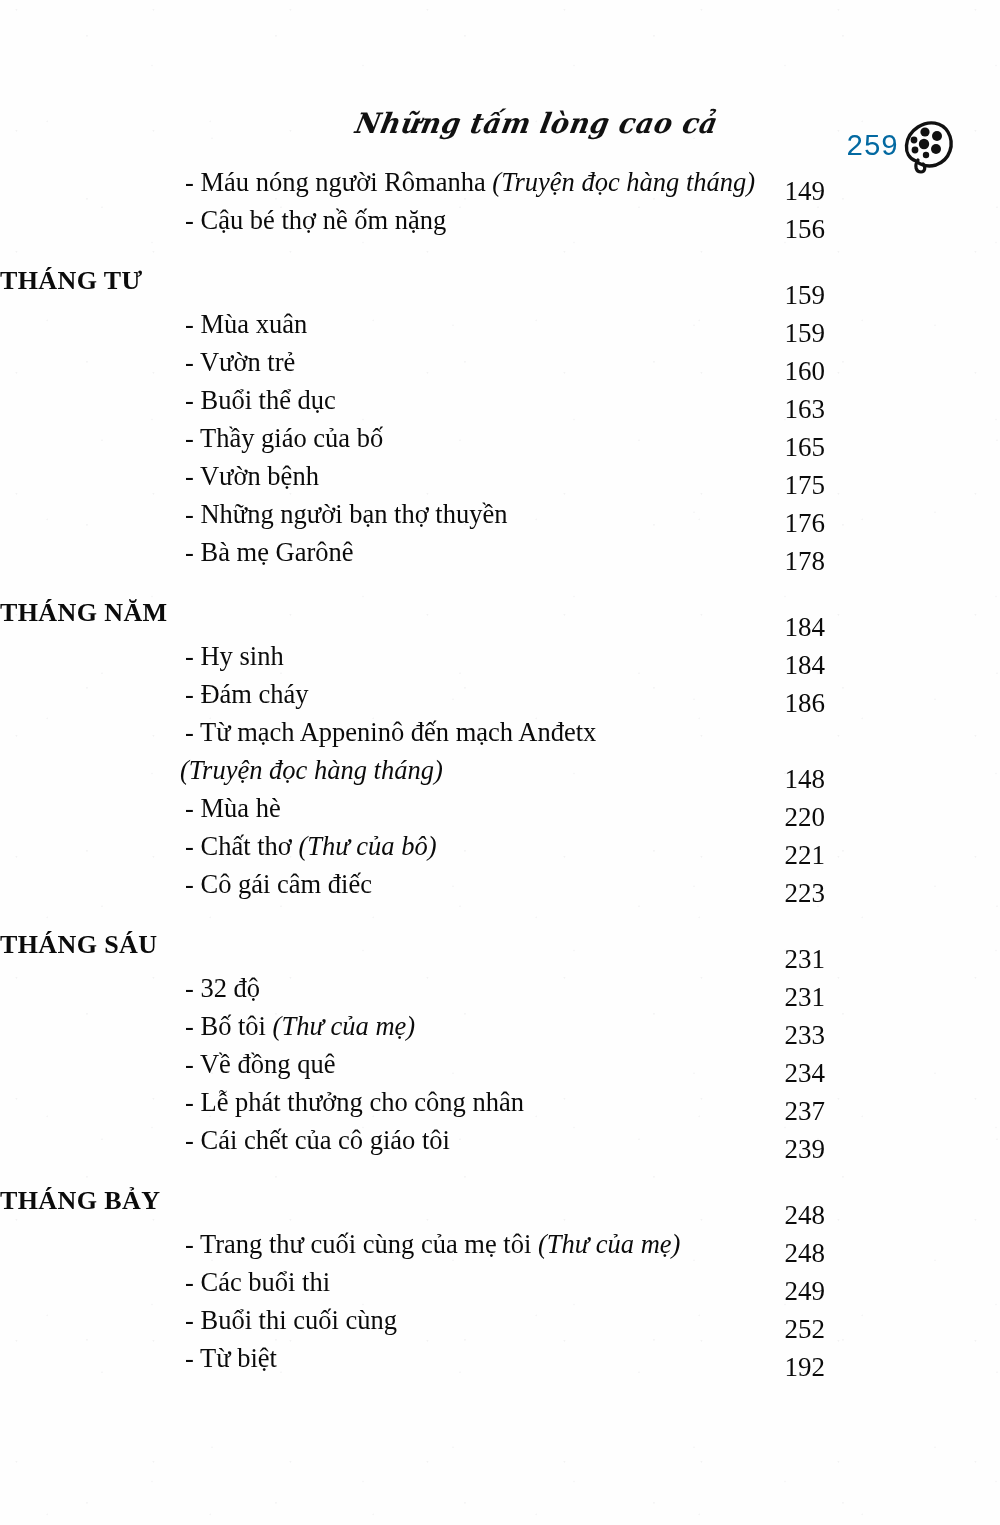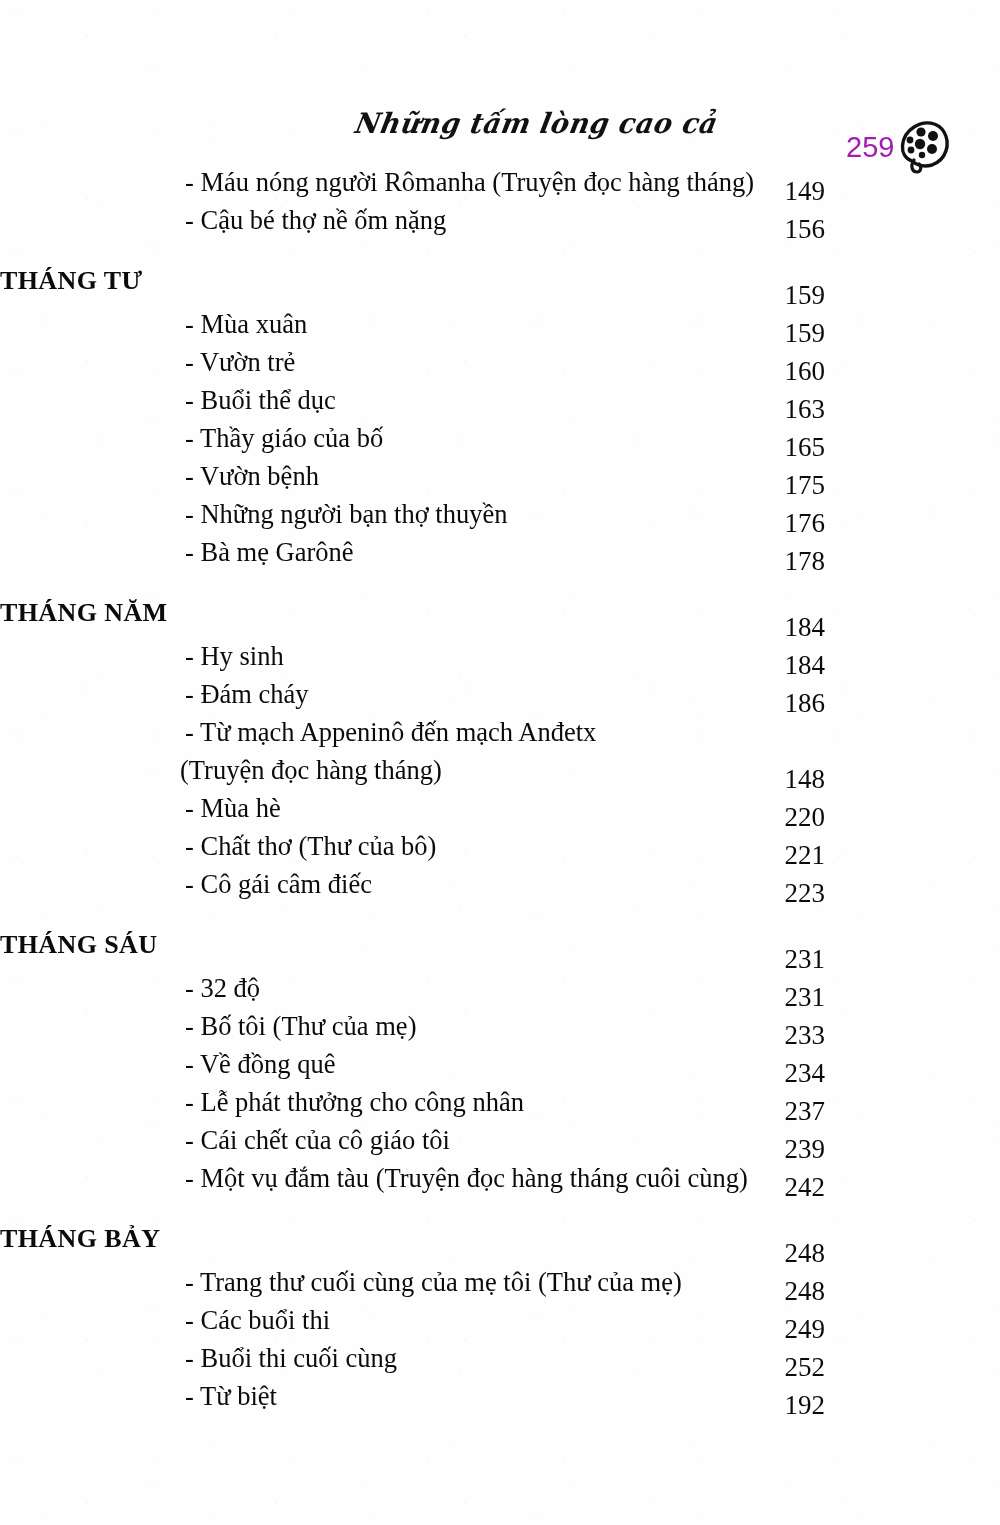--- a/index.html
+++ b/index.html
@@ -61,23 +61,23 @@
     white-space: nowrap;
   }
   .folio-wrap {
     position: absolute;
     left: 846px;
     top: 14px;
     display: flex;
     align-items: center;
   }
   .folio-number {
-    font-family: Liberation Sans, sans-serif;
+    font-family: Liberation Mono, monospace;
     font-size: 29px;
-    color: #a21caf;
+    color: #0369a1;
     line-height: 1;
   }
   .folio-ornament {
     margin-left: -2px;
     display: block;
   }
 
   
   .toc {
     position: absolute;
@@ -124,20 +124,21 @@
   
   .toc-row.entry {
     padding-left: 185px;
   }
   
   .toc-row.continuation {
     padding-left: 180px;
   }
 
   .ital {
+    font-style: italic;
   }
 
   
   .block-gap {
     height: 14px;
   }
 </style>
 </head>
 <body>
 
@@ -264,24 +265,20 @@
       <span class="page-no">234</span>
     </div>
     <div class="toc-row entry">
       <span class="label"><span>- </span><span>Lễ phát thưởng cho công nhân</span></span>
       <span class="page-no">237</span>
     </div>
     <div class="toc-row entry">
       <span class="label"><span>- </span><span>Cái chết của cô giáo tôi</span></span>
       <span class="page-no">239</span>
     </div>
-    <div class="toc-row entry">
-      <span class="label"><span>- </span><span>Một vụ đắm tàu </span><span class="ital">(Truyện đọc hàng tháng cuôi cùng)</span></span>
-      <span class="page-no">242</span>
-    </div>
 
     <div class="block-gap"></div>
 
     <div class="toc-row section">
       <span class="label">THÁNG BẢY</span>
       <span class="page-no">248</span>
     </div>
     <div class="toc-row entry">
       <span class="label"><span>- </span><span>Trang thư cuối cùng của mẹ tôi </span><span class="ital">(Thư của mẹ)</span></span>
       <span class="page-no">248</span>

